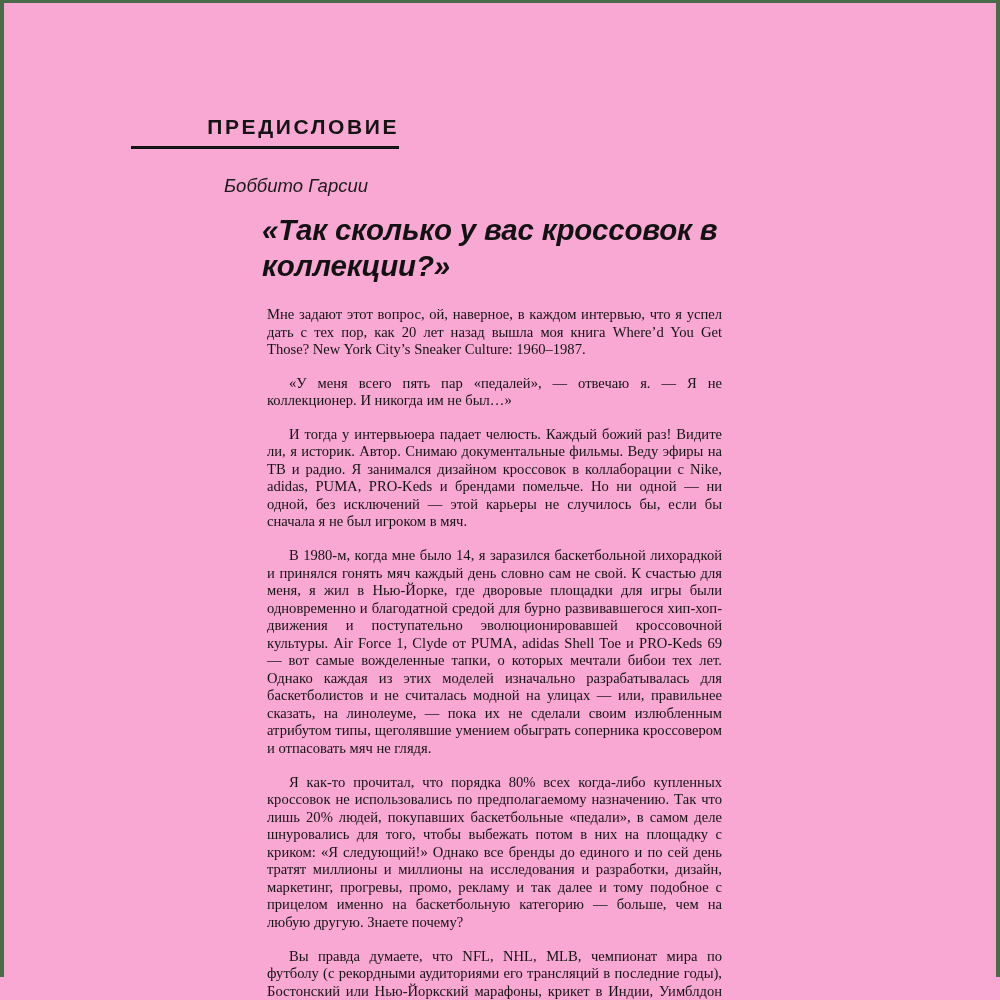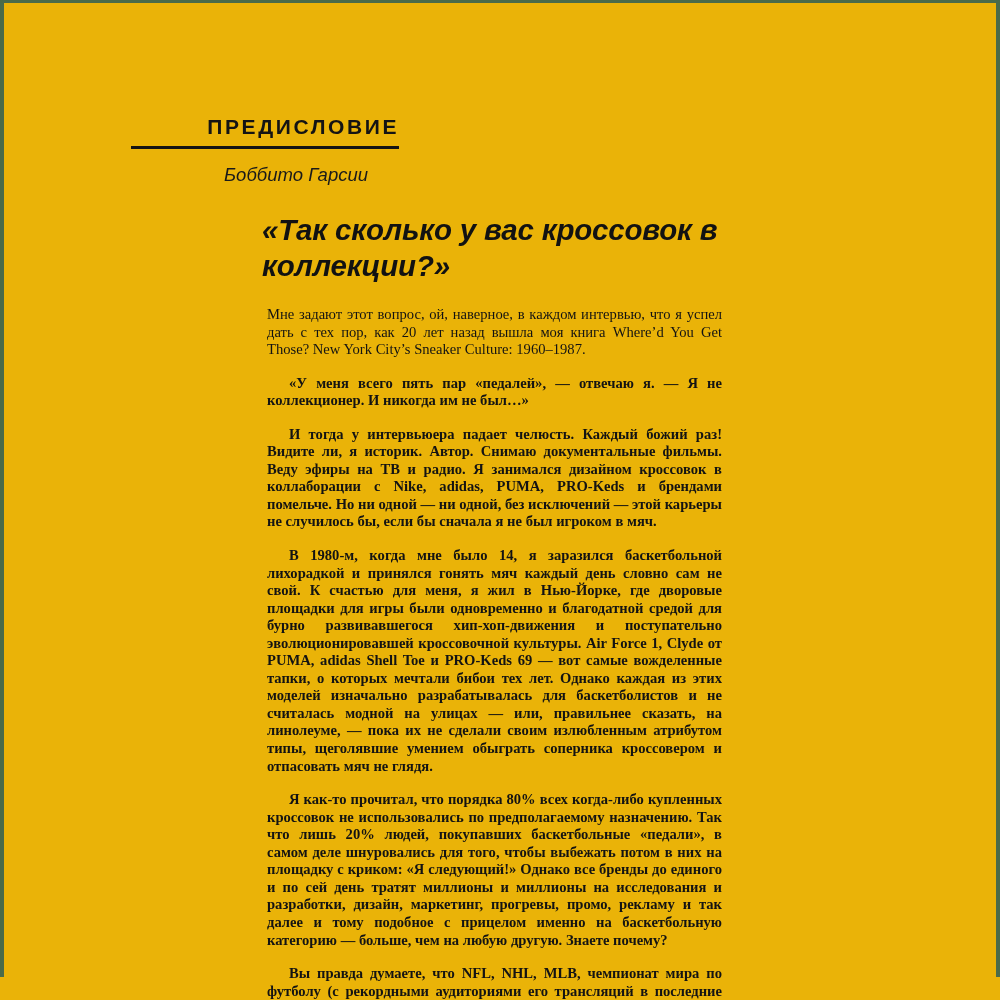--- a/index.html
+++ b/index.html
@@ -13,21 +13,21 @@
     font-family: "Liberation Serif", "DejaVu Serif", serif;
     -webkit-font-smoothing: antialiased;
   }
 
   
   #page {
     position: relative;
     width: 1000px;
     height: 1000px;
     box-sizing: border-box;
-    background: #eab308;
+    background: #f9a8d4;
     overflow: hidden;
   }
   .frame-edge {
     position: absolute;
     background: #4a6b4a;
   }
   .frame-top   { left: 0;   top: 0;    width: 1000px; height: 3px; }
   .frame-left  { left: 0;   top: 0;    width: 4px;    height: 977px; }
   .frame-right { right: 0;  top: 0;    width: 4px;    height: 977px; }
 
@@ -58,21 +58,21 @@
     margin: 0;
     white-space: nowrap;
   }
   .chapter-rule {
     margin-top: 9px;
     width: 268px;
     height: 3px;
     background: #141414;
   }
   .byline {
-    margin-top: 16px;
+    margin-top: 27px;
     font-family: "Liberation Sans", "DejaVu Sans", sans-serif;
     font-style: italic;
     font-size: 18.5px;
     color: #1a1a1a;
     text-align: right;
     line-height: 1.1;
     padding-right: 31px;
     white-space: nowrap;
   }
 
@@ -103,21 +103,20 @@
     margin: 16px;
     font-size: 14.6px;
     line-height: 17.55px;
     color: #131313;
     text-align: justify;
     text-justify: inter-word;
     hyphens: none;
   }
   .body-column p.indent {
     text-indent: 22px;
-    font-weight: bold;
   }
   .body-column p.flush {
     text-indent: 0;
   }
 </style>
 </head>
 <body>
 
 <div id="page">
 

